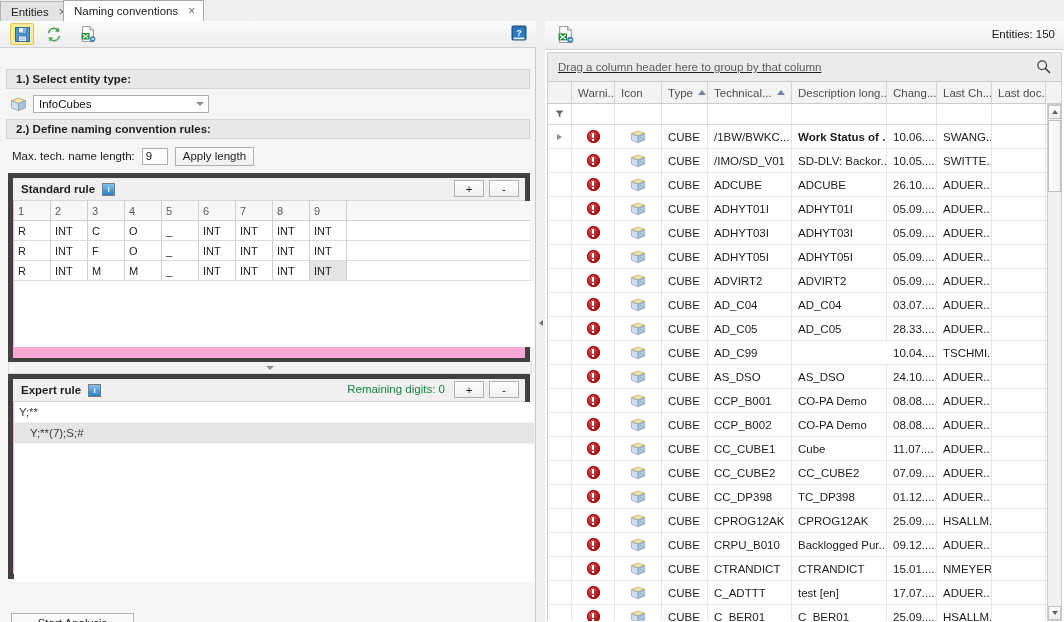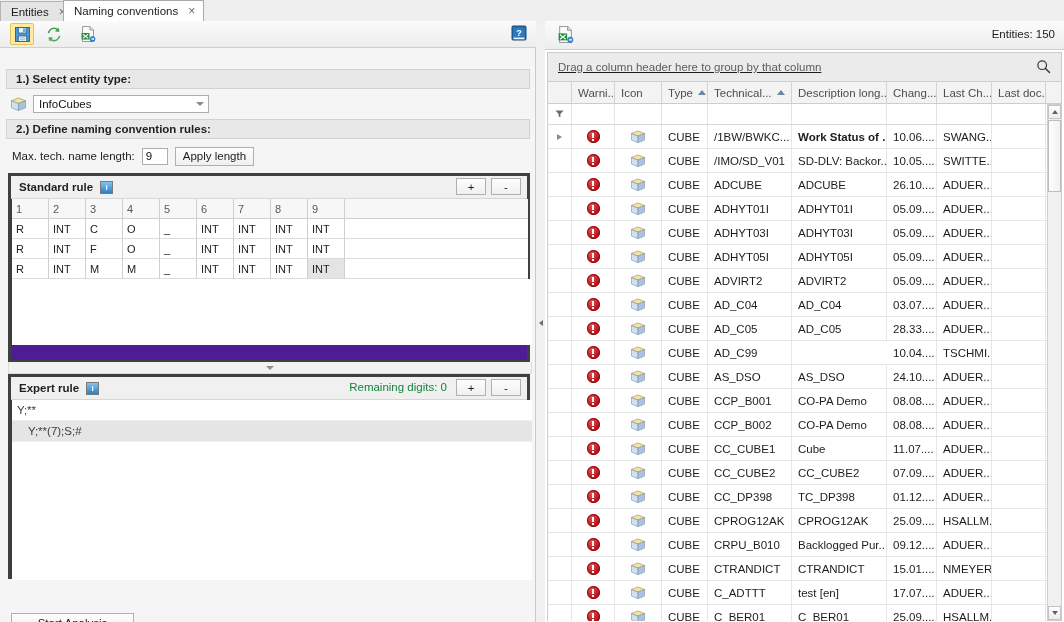--- a/index.html
+++ b/index.html
@@ -52,21 +52,21 @@
   .lenrow{position:absolute;left:6px;top:124px;width:524px;height:22px;display:flex;align-items:center;gap:7px;padding-left:6px;box-sizing:border-box;}
   .lenrow .lab{font-size:11.5px;color:#1c1c1c;}
   .numin{width:26px;height:17px;box-sizing:border-box;background:#fff;border:1px solid #adadad;
          font-size:11.5px;color:#111;padding-left:3px;display:flex;align-items:center;}
   .btn{height:19px;box-sizing:border-box;background:linear-gradient(#fdfdfd,#f0f0f0);
        border:1px solid #b0b0b0;font-size:11.5px;color:#1c1c1c;display:inline-flex;
        align-items:center;justify-content:center;padding:0 7px;}
 
   
   .rulebox{position:absolute;left:8px;width:522px;box-sizing:border-box;
-           background:#4c1d95;border:3px solid #404040;}
+           background:#f9a8d4;border:5px solid #404040;}
   #stdbox{top:152px;height:190px;}
   #expbox{top:353px;height:205px;}
   .ruletitlebar{position:relative;height:22px;background:#f0f0f0;border-bottom:1px solid #d6d6d6;
                 display:flex;align-items:center;padding-left:8px;gap:7px;}
   .ruletitlebar .tt{font-weight:bold;font-size:11.5px;color:#1f1f1f;}
   .infoicon{width:13px;height:13px;box-sizing:border-box;border:1px solid #7a7a7a;background:#f4f4f4;
             display:flex;align-items:center;justify-content:center;}
   .infoicon i{display:block;width:11px;height:11px;background:linear-gradient(#7fc4f0,#2a7fc4);
               color:#fff;font-style:normal;font-weight:bold;font-size:8px;line-height:11px;text-align:center;}
   .pmwrap{position:absolute;right:6px;top:2px;display:flex;gap:5px;}

